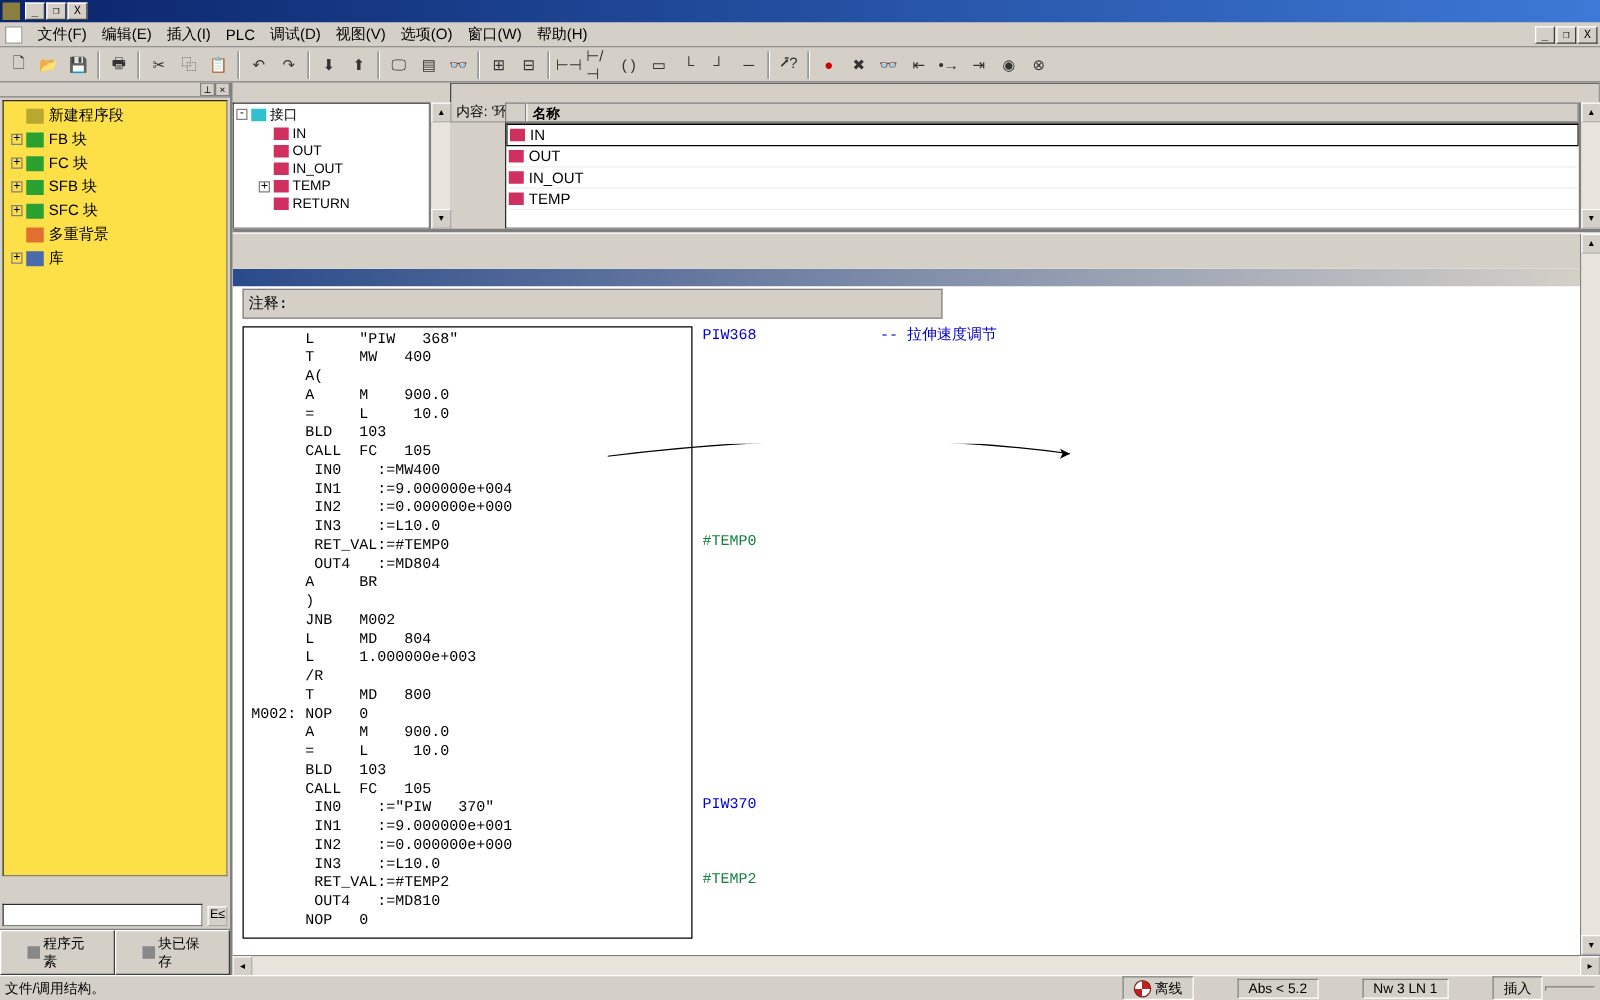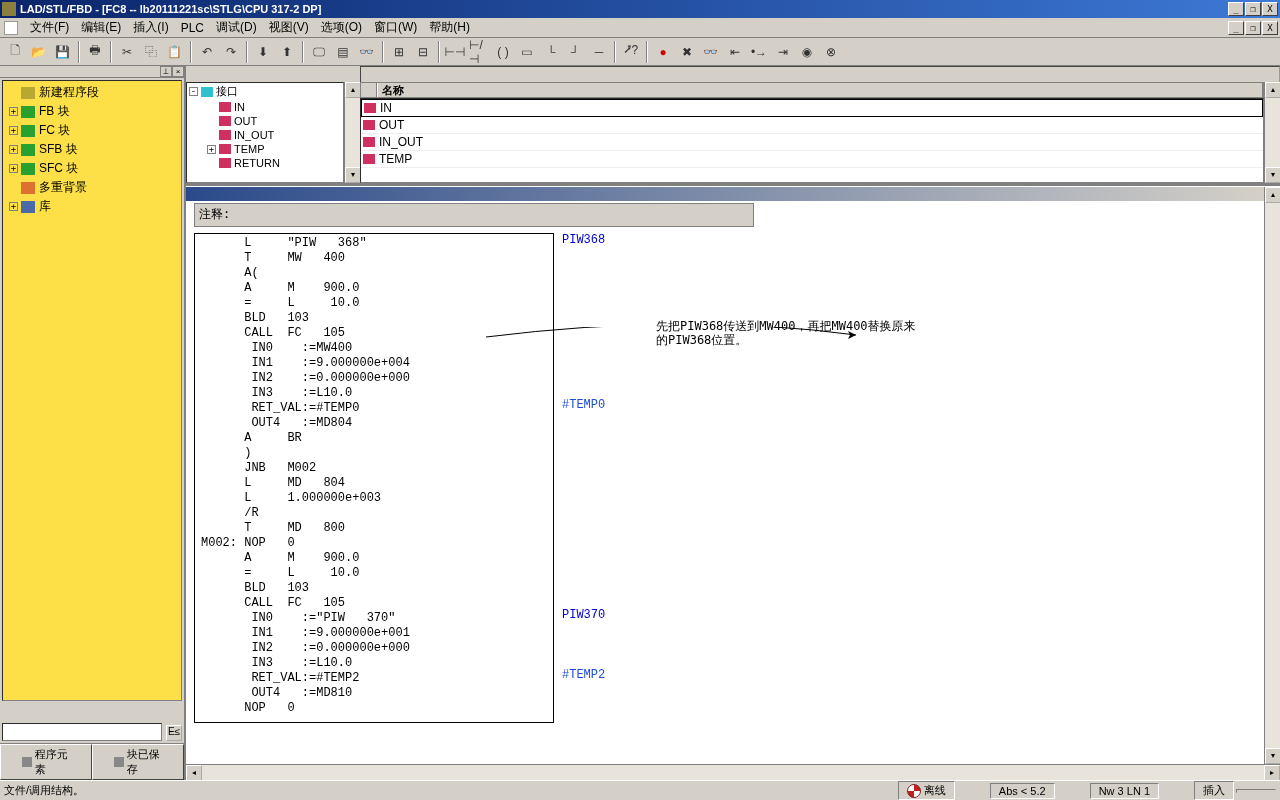--- a/index.html
+++ b/index.html
@@ -167,21 +167,21 @@
   width:9px; height:9px; border:1px solid #808080; font-size:9px;
   line-height:7px; text-align:center; margin-right:3px; font-family:monospace;
 }
 .if-icon { width:12px; height:10px; margin-right:3px; display:inline-block;}
 
 .scroll-v { width:16px; background:#d4d0c8; border-left:1px solid #808080; display:flex; flex-direction:column;}
 .scroll-btn { width:16px; height:16px; background:#d4d0c8; border:1px outset #fff; font-size:8px; text-align:center; line-height:14px;}
 .scroll-track { flex:1; background:#e8e4dc;}
 
 .interface-grid {
-  flex:1; display:flex; flex-direction:column;
+  flex:1; display:flex; flex-direction:column;margin-left:44px;
 }
 .grid-head {
   display:flex; background:#d4d0c8; height:16px;
   border:1px solid #808080;
 }
 .grid-head-cell {
   padding-left:4px; font-weight:bold; font-size:11px;
   border-right:1px solid #808080; border-left:1px solid #fff;
   flex:1;
 }
@@ -189,21 +189,21 @@
 .grid-row { display:flex; align-items:center; padding:1px 2px; border-bottom:1px solid #eee;}
 .grid-row.sel { border:1px solid #000; }
 .grid-row .tree-icon { width:12px; height:10px;}
 
 
 .editor-wrap {
   flex:1; display:flex; overflow:hidden;
   border-top:1px solid #fff;
 }
 .editor-scroll-v { width:16px; display:flex; flex-direction:column; background:#d4d0c8; border-left:1px solid #808080;}
-.editor-main { flex:1; background:#fff; overflow:hidden; padding:4px 8px; position:relative; font-family: SimSun, monospace;}
+.editor-main { flex:1; background:#fff; overflow:hidden; padding:4px 8px; position:relative; font-family: SimSun, monospace; margin-top: 28px;}
 
 .editor-header-bar {
   background: linear-gradient(to right, #2a4a8a, #d4d0c8);
   height:14px; margin:-4px -8px 2px -8px;
   color:#fff; font-size:10px; padding-left:4px;
 }
 .comment-box {
   background:#d4d0c8;
   border:1px solid #808080;
   padding:2px 4px;
@@ -223,21 +223,21 @@
 .code-line { padding: 0 6px; }
 .symbol-col {
   width: 150px;
   padding-left: 8px;
   font-family: "Courier New", monospace;
   font-size: 12px;
   line-height: 15px;
   color: #0000d0;
 }
 .sym-line { height:15px; }
-.sym-line.black { color:#1d4ed8; }
+.sym-line.black { color:#15803d; }
 .comment-col {
   flex:1;
   font-family: SimSun, "Courier New", monospace;
   font-size: 12px;
   line-height: 15px;
   color: #0000d0;
 }
 .annot {
   position:absolute;
   color:#000;
@@ -267,21 +267,20 @@
 .status-cell.sunken { border:1px solid; border-color:#808080 #fff #fff #808080;margin-left:35px;}
 .status-left { flex:1; }
 .status-icon { width:14px; height:14px; display:inline-block; vertical-align:middle;}
 .icon-offline { background: conic-gradient(#c02020 0 90deg, #fff 90deg 180deg, #c02020 180deg 270deg, #fff 270deg 360deg); border-radius:50%; border:1px solid #802020;}
 </style>
 </head>
 <body>
 
 <div class="title-bar">
   <span class="icon"></span>
-  <span class="title-bar-text">LAD/STL/FBD  - [FC8 -- lb20111221sc\STLG\CPU 317-2 DP]</span>
   <div class="win-btns">
     <div class="win-btn">_</div>
     <div class="win-btn">❐</div>
     <div class="win-btn">X</div>
   </div>
 </div>
 
 <div class="menu-bar">
   <span class="mdi-icon"></span>
   <span class="menu-item">文件(F)</span>
@@ -527,20 +526,21 @@
               <div class="sym-line"></div>
               <div class="sym-line">PIW370</div>
               <div class="sym-line"></div>
               <div class="sym-line"></div>
               <div class="sym-line"></div>
               <div class="sym-line black">#TEMP2</div>
               <div class="sym-line"></div>
               <div class="sym-line"></div>
             </div>
           <div class="comment-col" id="comment-col">
+              <div class="sym-line">-- 拉伸速度调节</div>
               <div class="sym-line"></div>
               <div class="sym-line"></div>
               <div class="sym-line"></div>
               <div class="sym-line"></div>
               <div class="sym-line"></div>
               <div class="sym-line"></div>
               <div class="sym-line"></div>
               <div class="sym-line"></div>
               <div class="sym-line"></div>
               <div class="sym-line"></div>
@@ -564,21 +564,20 @@
               <div class="sym-line"></div>
               <div class="sym-line"></div>
               <div class="sym-line"></div>
             </div>
         </div>
 
         <svg class="arrow-svg" style="left:300px; top:140px;" width="380" height="20">
           <path d="M0 10 Q200 -15 370 8" stroke="#000" fill="none" stroke-width="1"></path>
           <path d="M370 8 l-8 -4 l2 4 l-2 4 z" fill="#000"></path>
         </svg>
-        <div class="annot" style="left:470px; top:132px; width:260px;">先把PIW368传送到MW400，再把MW400替换原来的PIW368位置。</div>
       </div>
       <div class="editor-scroll-v">
         <div class="scroll-btn">▴</div>
         <div class="scroll-track"></div>
         <div class="scroll-btn">▾</div>
       </div>
     </div>
     <div class="editor-scroll-h">
       <div class="scroll-btn">◂</div>
       <div class="scroll-track"></div>

